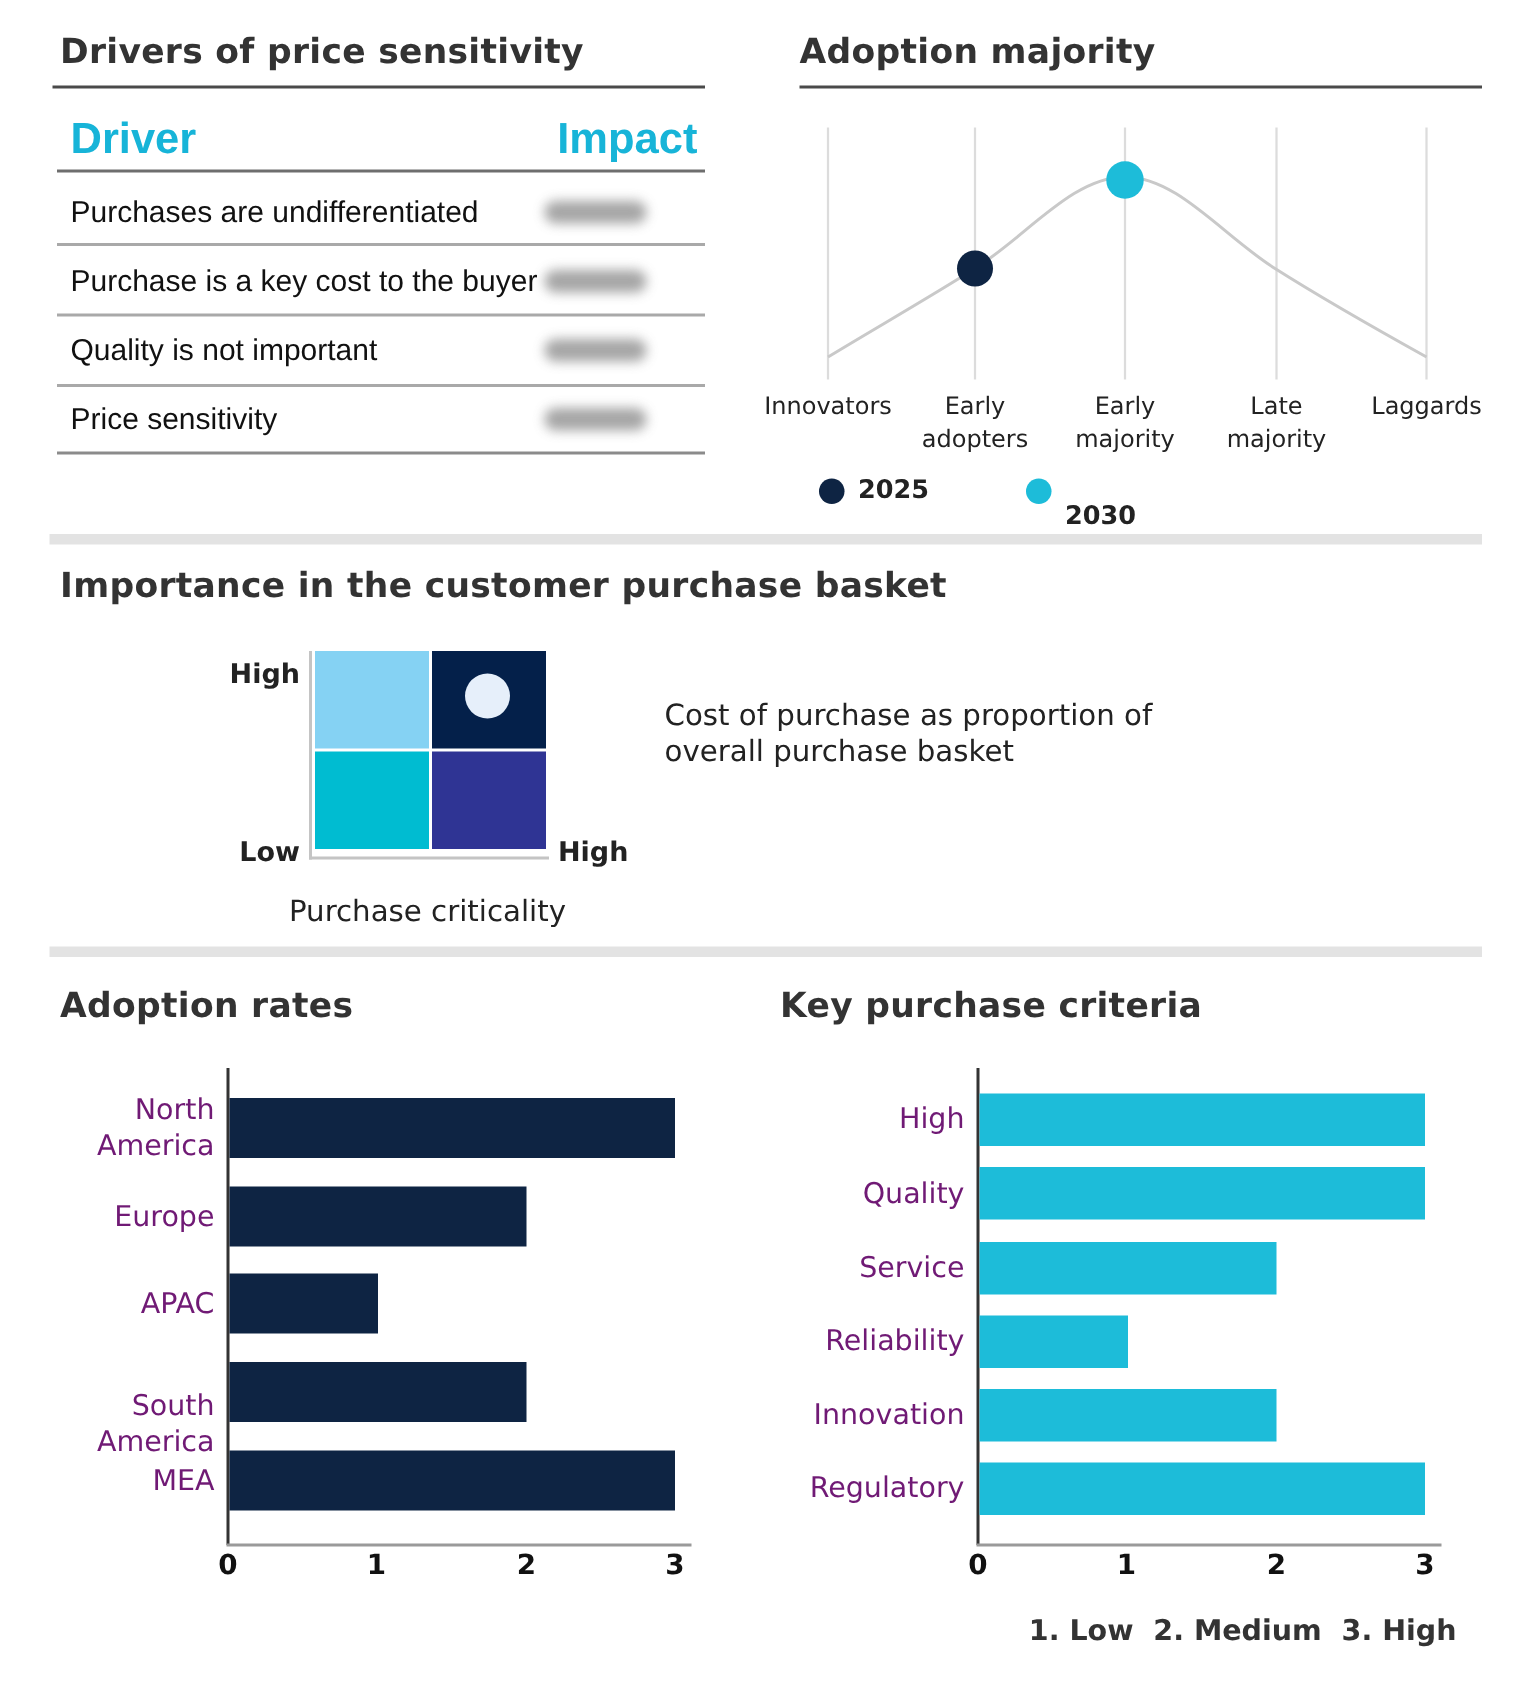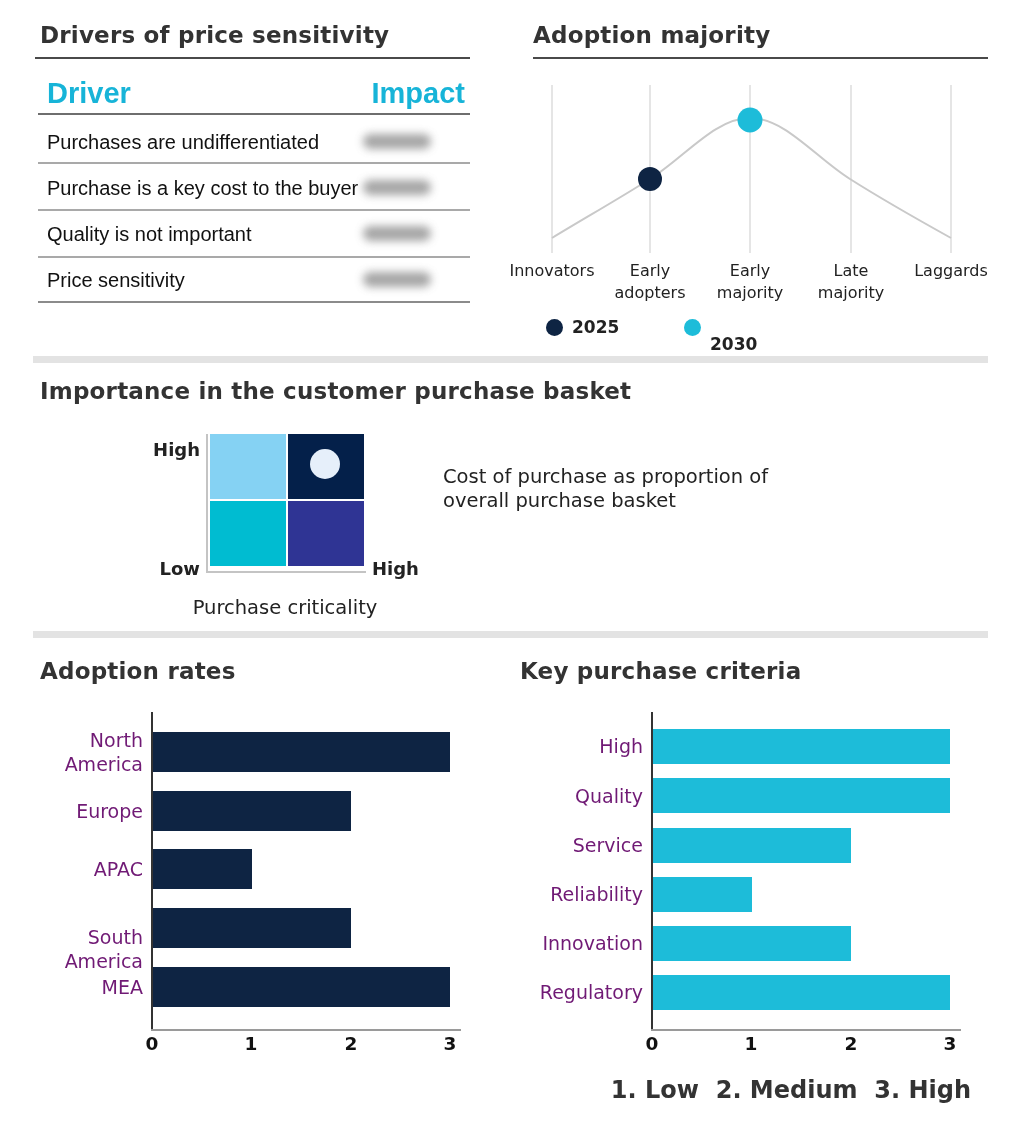--- a/index.html
+++ b/index.html
@@ -24,21 +24,21 @@
   .quad{width:76px;height:65px;}
   .axis-label-bold{font-size:18px;font-weight:bold;color:#222;}
   .matrix-axis{background:#c4c4c4;}
   
   .y-axis{width:2px;background:#333;}
   .x-base{height:1.5px;background:#9a9a9a;}
   .bar{height:40px;}
   .bar-sm{height:35px;}
   .cat-label{font-size:19px;color:#701a75;text-align:right;line-height:24px;width:120px;}
   .tick{font-size:18.5px;font-weight:bold;color:#111;width:40px;text-align:center;}
-  .footnote{font-size:24px;font-weight:bold;color:#333;white-space:pre;text-align:right;}
+  .footnote{font-size:19px;font-weight:bold;color:#333;white-space:pre;text-align:right;}
   .ann-text{font-size:19.5px;color:#222;line-height:23.5px;}
 </style>
 </head>
 <body>
 
 <div id="canvas">
 
   <div class="abs sec-title" style="left:40px;top:22px;">Drivers of price sensitivity</div>
   <div class="abs title-rule" style="left:35px;top:57px;width:435px;"></div>
 

